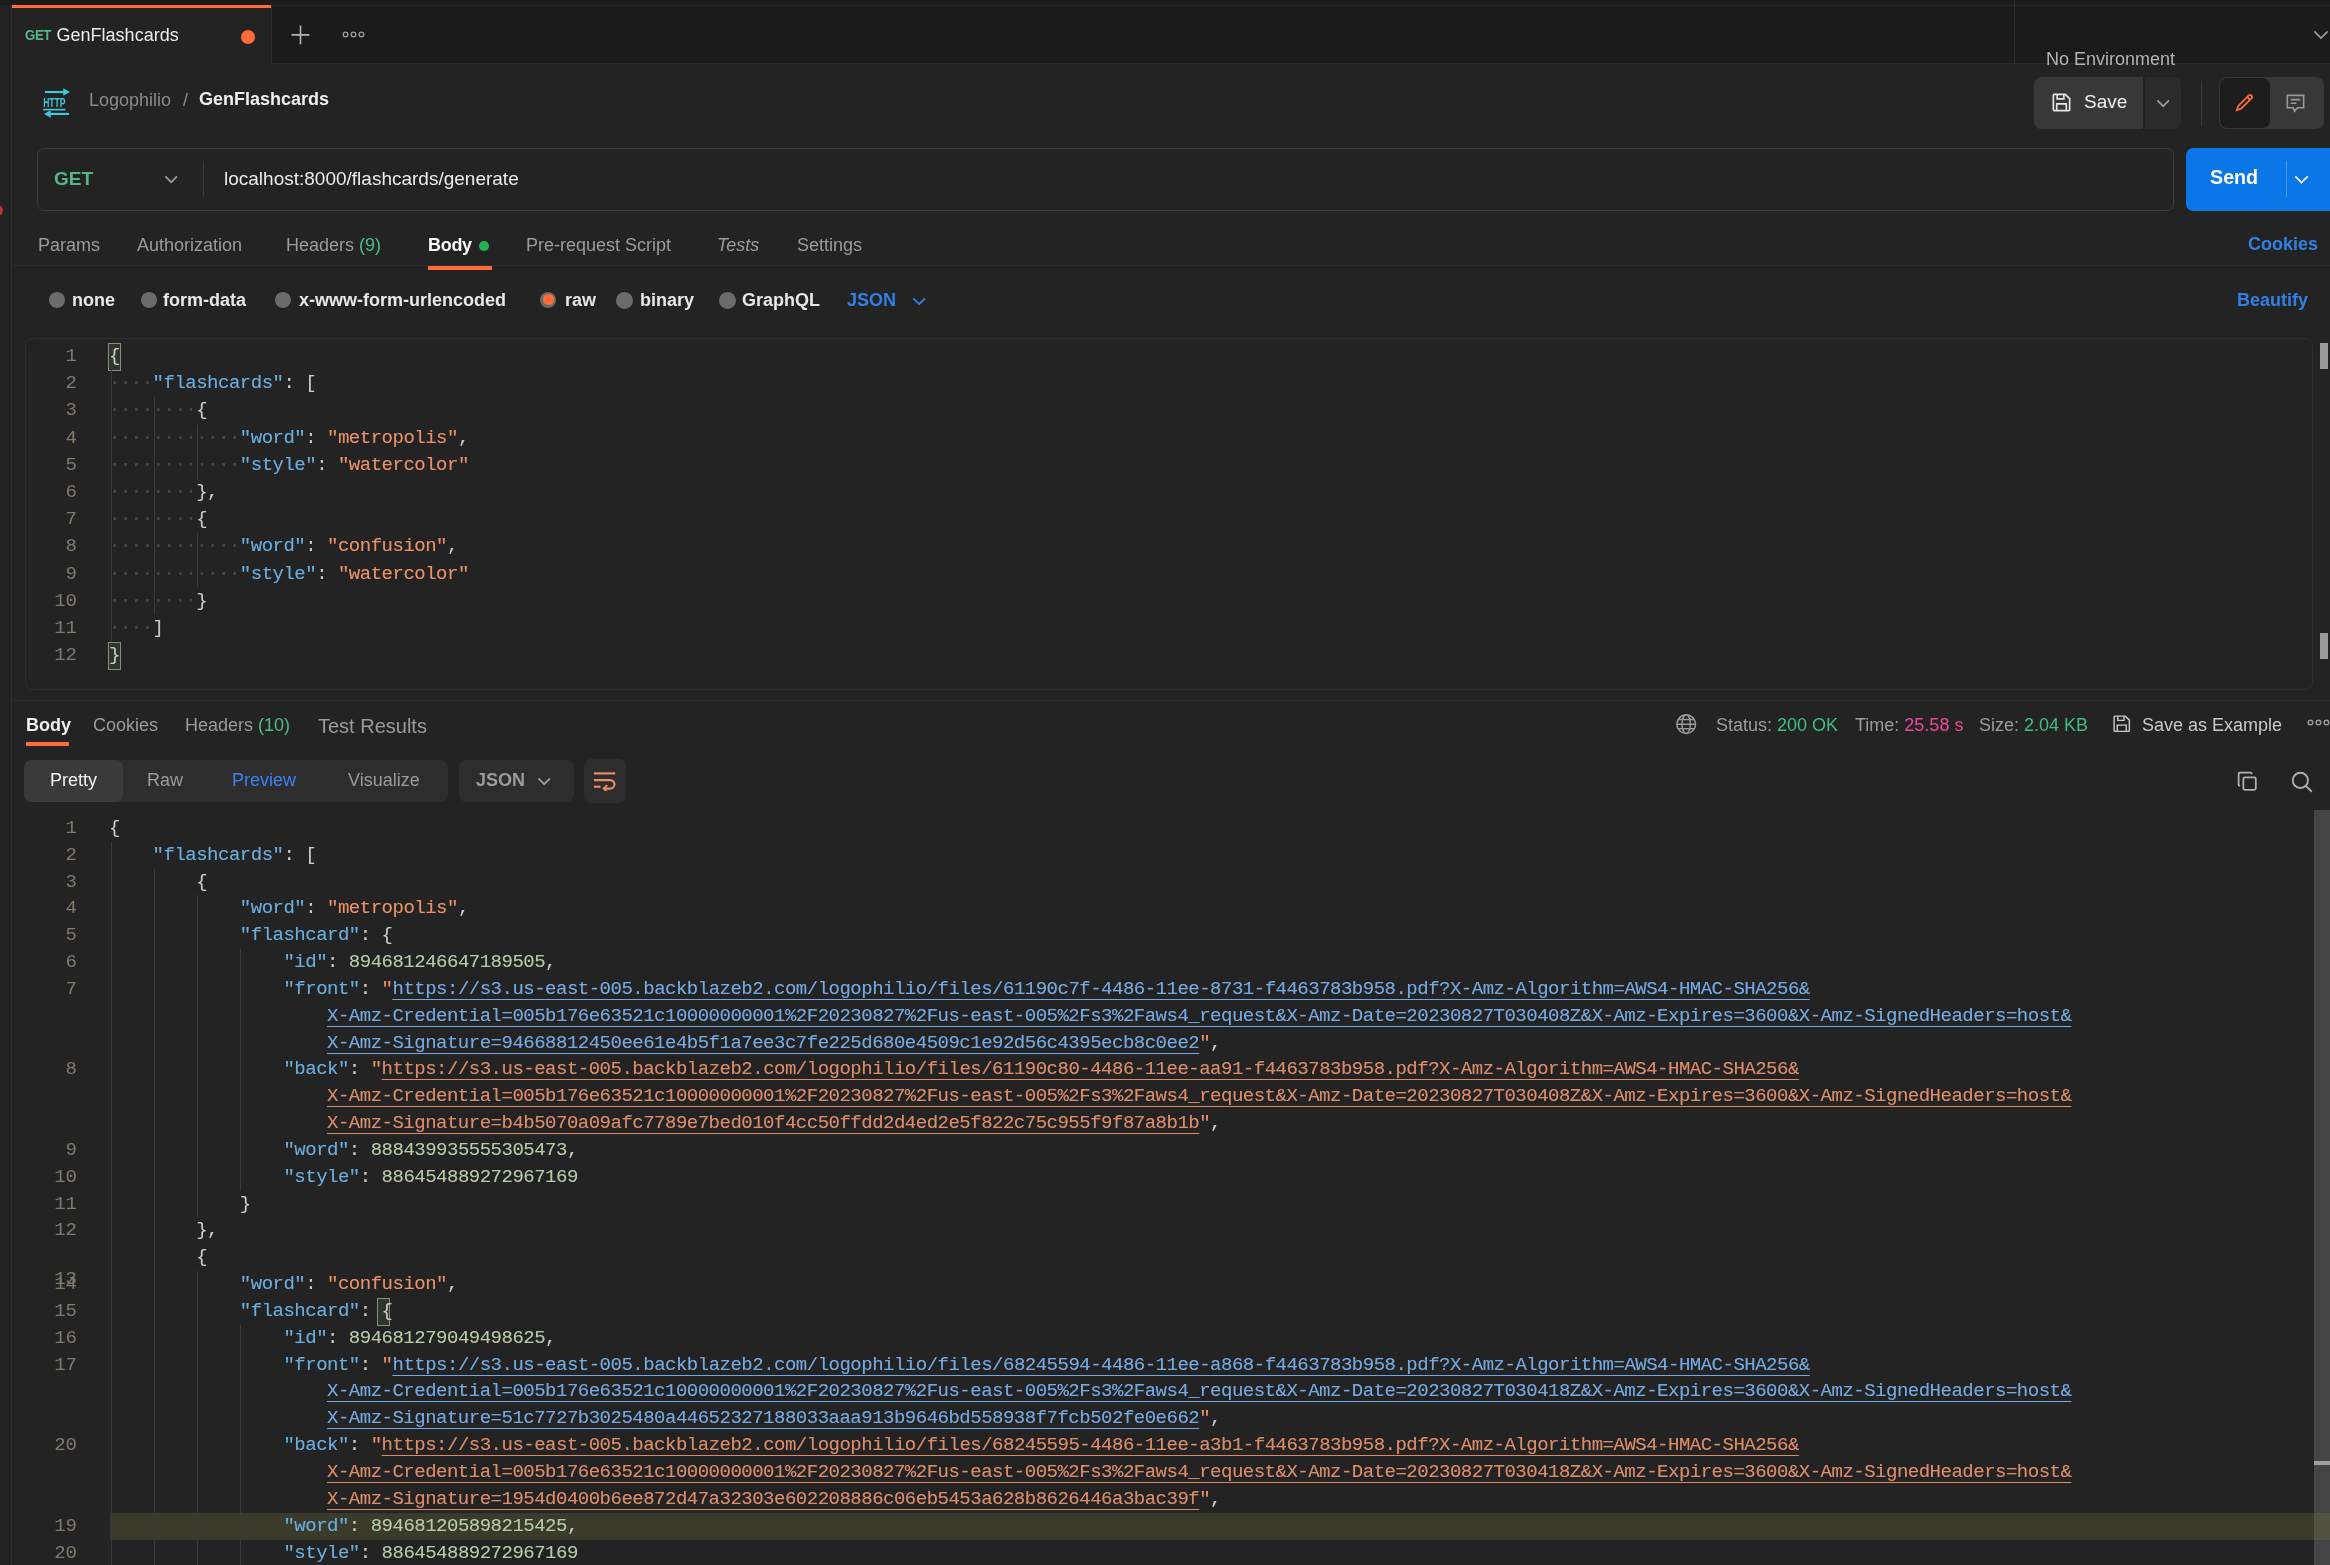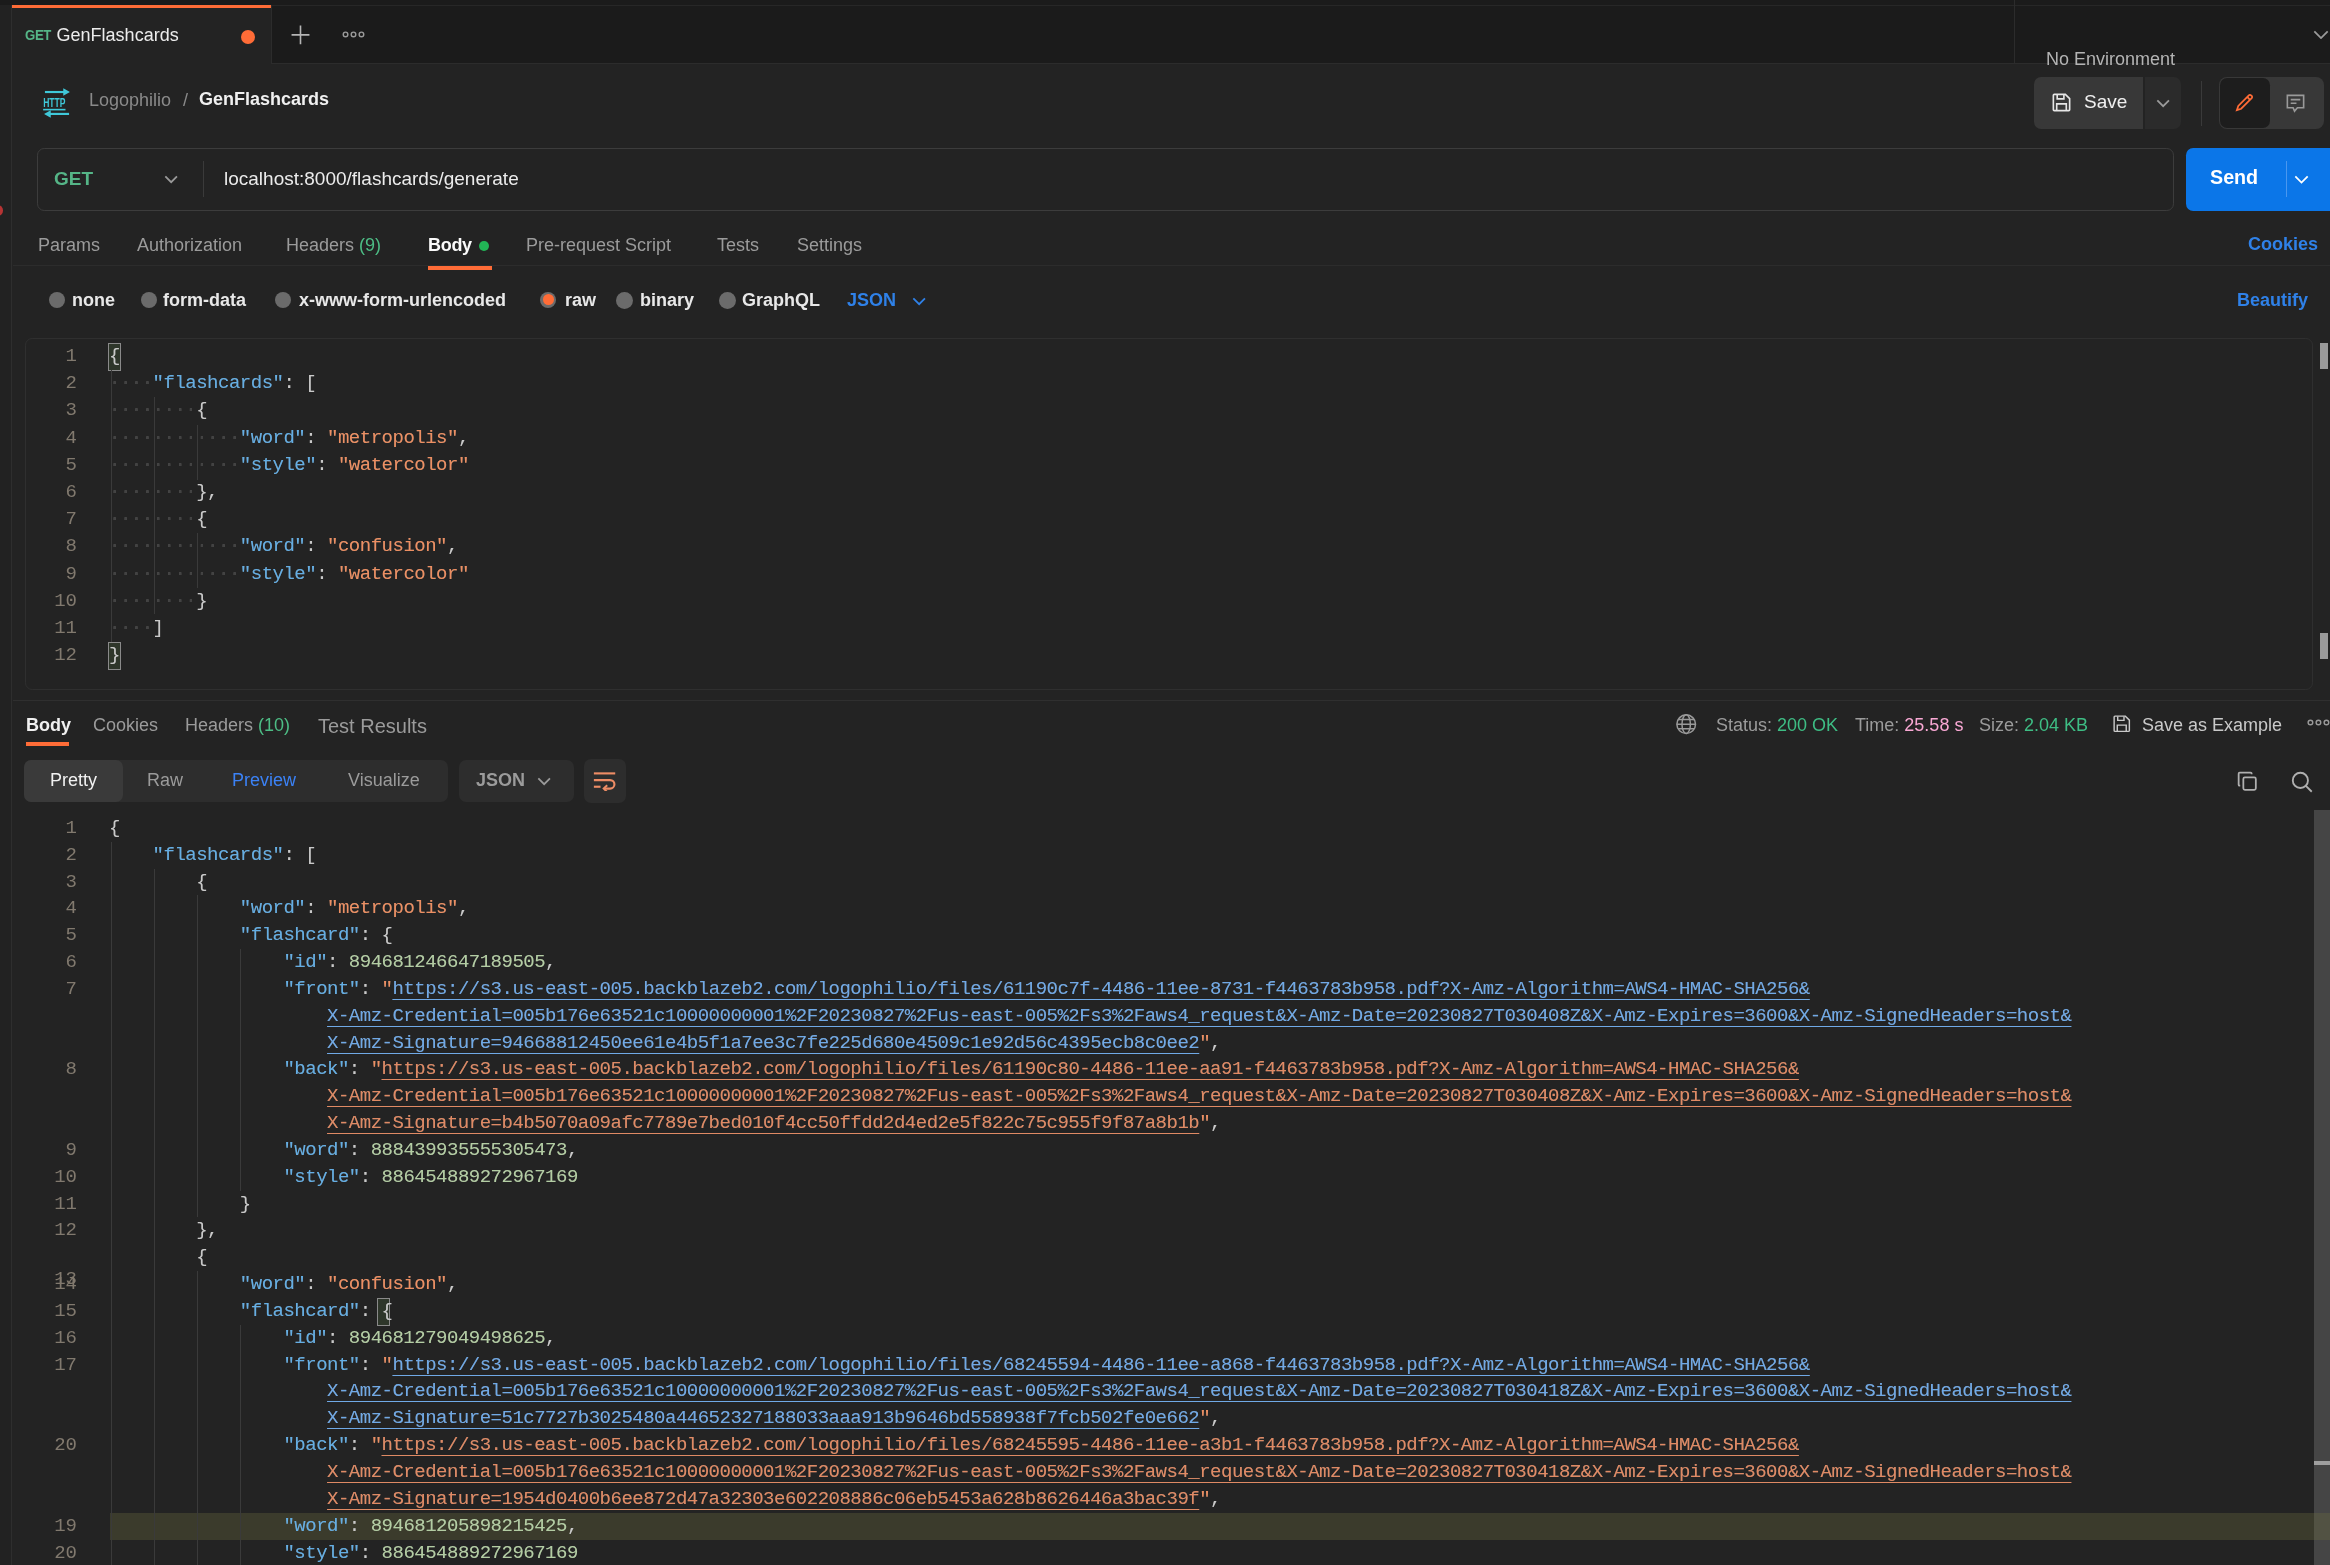--- a/index.html
+++ b/index.html
@@ -111,21 +111,21 @@
 </div>
 
 <div class="abs" style="left:12.5px;top:265px;width:2318px;height:0.9px;background:#2c2c2c;"></div>
 <div class="abs" style="left:38px;top:235px;font-size:18px;color:#9b9b9b;">Params</div>
 <div class="abs" style="left:137px;top:235px;font-size:18px;color:#9b9b9b;">Authorization</div>
 <div class="abs" style="left:286px;top:235px;font-size:18px;color:#9b9b9b;">Headers <span style="color:#4dbd85;">(9)</span></div>
 <div class="abs" style="left:428px;top:235px;font-size:18px;font-weight:bold;color:#fafafa;letter-spacing:-0.3px;">Body</div>
 <div class="abs" style="left:479px;top:241px;width:9.8px;height:9.8px;border-radius:50%;background:#22b556;"></div>
 <div class="abs" style="left:428px;top:266px;width:64px;height:3.6px;background:#ff6c37;"></div>
 <div class="abs" style="left:526px;top:235px;font-size:18px;color:#9b9b9b;">Pre-request Script</div>
-<div class="abs" style="left:717px;top:235px;font-size:18px;color:#9b9b9b;">Tests</div>
+<div class="abs" style="left:717px;top:235px;font-size:18px;color:#9b9b9b;font-style:italic;">Tests</div>
 <div class="abs" style="left:797px;top:235px;font-size:18px;color:#9b9b9b;">Settings</div>
 <div class="abs" style="left:2248px;top:234px;font-size:18px;font-weight:bold;color:#2f81e8;">Cookies</div>
 
 <div class="abs" style="left:49px;top:292px;width:16px;height:16px;border-radius:50%;background:#6b6b6b;"></div>
 <div class="abs" style="left:72px;top:290px;font-size:18px;font-weight:bold;color:#e8e8e8;">none</div>
 <div class="abs" style="left:141px;top:292px;width:16px;height:16px;border-radius:50%;background:#6b6b6b;"></div>
 <div class="abs" style="left:163px;top:290px;font-size:18px;font-weight:bold;color:#e8e8e8;">form-data</div>
 <div class="abs" style="left:275px;top:292px;width:16px;height:16px;border-radius:50%;background:#6b6b6b;"></div>
 <div class="abs" style="left:299px;top:290px;font-size:18px;font-weight:bold;color:#e8e8e8;">x-www-form-urlencoded</div>
 <div class="abs" style="left:540px;top:292px;width:16px;height:16px;border-radius:50%;background:#6b6b6b;"></div>
@@ -188,21 +188,21 @@
   <div class="abs" style="left:93px;top:715px;font-size:18px;color:#9b9b9b;">Cookies</div>
   <div class="abs" style="left:185px;top:715px;font-size:18px;color:#9b9b9b;">Headers <span style="color:#4dbd85;">(10)</span></div>
   <div class="abs" style="left:318px;top:715px;font-size:20px;color:#9b9b9b;">Test Results</div>
 
   <svg class="abs" style="left:1675px;top:713px;" width="22.4" height="22.4" viewBox="0 0 24 24">
     <circle cx="12" cy="12" r="10" stroke="#9a9a9a" stroke-width="1.6" fill="none"></circle>
     <ellipse cx="12" cy="12" rx="4.5" ry="10" stroke="#9a9a9a" stroke-width="1.6" fill="none"></ellipse>
     <path d="M2 12 H22 M3.3 7 H20.7 M3.3 17 H20.7" stroke="#9a9a9a" stroke-width="1.6" fill="none"></path>
   </svg>
   <div class="abs" style="left:1716px;top:715px;font-size:18px;color:#9b9b9b;">Status: <span style="color:#3ebd84;">200 OK</span></div>
-  <div class="abs" style="left:1855px;top:715px;font-size:18px;color:#9b9b9b;">Time: <span style="color:#f9a8d4;text-align:center;">25.58 s</span></div>
+  <div class="abs" style="left:1855px;top:715px;font-size:18px;color:#9b9b9b;">Time: <span style="color:#ec4899;text-align:center;">25.58 s</span></div>
   <div class="abs" style="left:1979px;top:715px;font-size:18px;color:#9b9b9b;">Size: <span style="color:#3ebd84;">2.04 KB</span></div>
   <svg class="abs" style="left:2111px;top:713px;" width="21.5" height="21.5" viewBox="0 0 24 24">
     <path d="M4.5 3.5 H16 L20.5 8 V19.5 A1 1 0 0 1 19.5 20.5 H4.5 A1 1 0 0 1 3.5 19.5 V4.5 A1 1 0 0 1 4.5 3.5 Z" stroke="#c9c9c9" stroke-width="1.6" fill="none"></path>
     <path d="M7.5 3.8 V8.2 H14.5 V3.8" stroke="#c9c9c9" stroke-width="1.6" fill="none"></path>
     <path d="M7 20 V13.5 H17 V20" stroke="#c9c9c9" stroke-width="1.6" fill="none"></path>
   </svg>
   <div class="abs" style="left:2142px;top:715px;font-size:18px;color:#c9c9c9;">Save as Example</div>
   <svg class="abs" style="left:2306px;top:718px;" width="24" height="9" viewBox="0 0 27 10">
     <circle cx="5" cy="5" r="2.6" fill="none" stroke="#9a9a9a" stroke-width="1.6"></circle>
     <circle cx="14" cy="5" r="2.6" fill="none" stroke="#9a9a9a" stroke-width="1.6"></circle>

